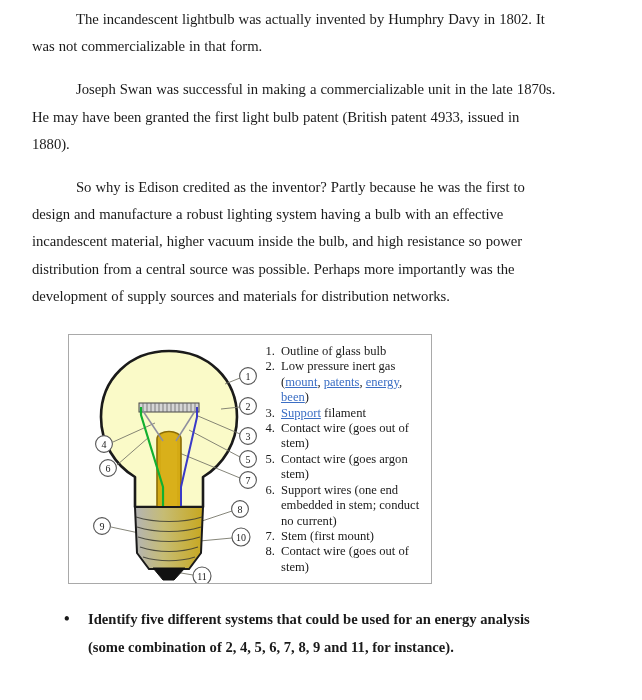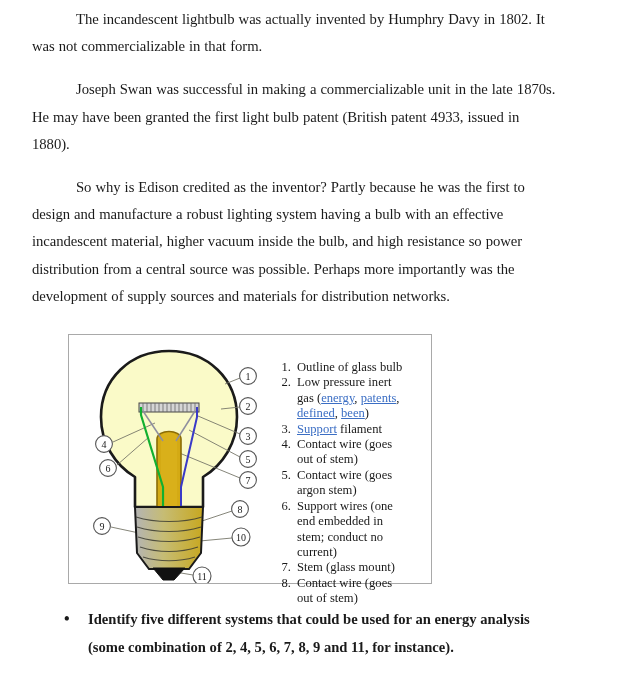--- a/index.html
+++ b/index.html
@@ -59,21 +59,21 @@
   }
   .legend {
     position: absolute;
     left: 186px;
     top: 9px;
     width: 172px;
     font-size: 12.6px;
     line-height: 15.4px;
   }
   .legend ol {
-    margin: 16px;
+    margin: 0;
     padding: 0 0 0 23px;
     list-style-position: outside;
   }
   .legend li {
     margin: 0 0 0 0;
     padding-left: 3px;
   }
   .legend li::marker {
     font-size: 12.6px;
   }
@@ -233,26 +233,26 @@
           <g>
               <circle cx="125" cy="239" r="9" fill="#fff" stroke="#555" stroke-width="1.1"></circle>
               <text x="125" y="242.6">11</text>
             </g>
         </g>
       </svg>
 
       <div class="legend">
         <ol>
             <li><span>Outline of glass bulb</span></li>
-            <li><span>Low pressure inert gas (</span><span class="lnk">energy</span><span>,  </span><span class="lnk">patents</span><span>, </span><span class="lnk">defined</span><span>, </span><span class="lnk">been</span><span>)</span></li>
+            <li><span>Low pressure inert gas (</span><span class="lnk">mount</span><span>,  </span><span class="lnk">patents</span><span>, </span><span class="lnk">energy</span><span>, </span><span class="lnk">been</span><span>)</span></li>
             <li><span class="lnk">Support</span><span> filament</span></li>
             <li><span>Contact wire (goes out of stem)</span></li>
             <li><span>Contact wire (goes argon stem)</span></li>
             <li><span>Support wires (one end embedded in stem; conduct no current)</span></li>
-            <li><span>Stem (glass mount)</span></li>
+            <li><span>Stem (first mount)</span></li>
             <li><span>Contact wire (goes out of stem)</span></li>
           </ol>
       </div>
 
     </div>
   </div>
 
   <ul class="bullets">
     <li>
       <span>Identify five different systems that could be used for an energy analysis  (some combination of 2, 4, 5, 6, 7, 8, 9 and 11, for instance).</span>

